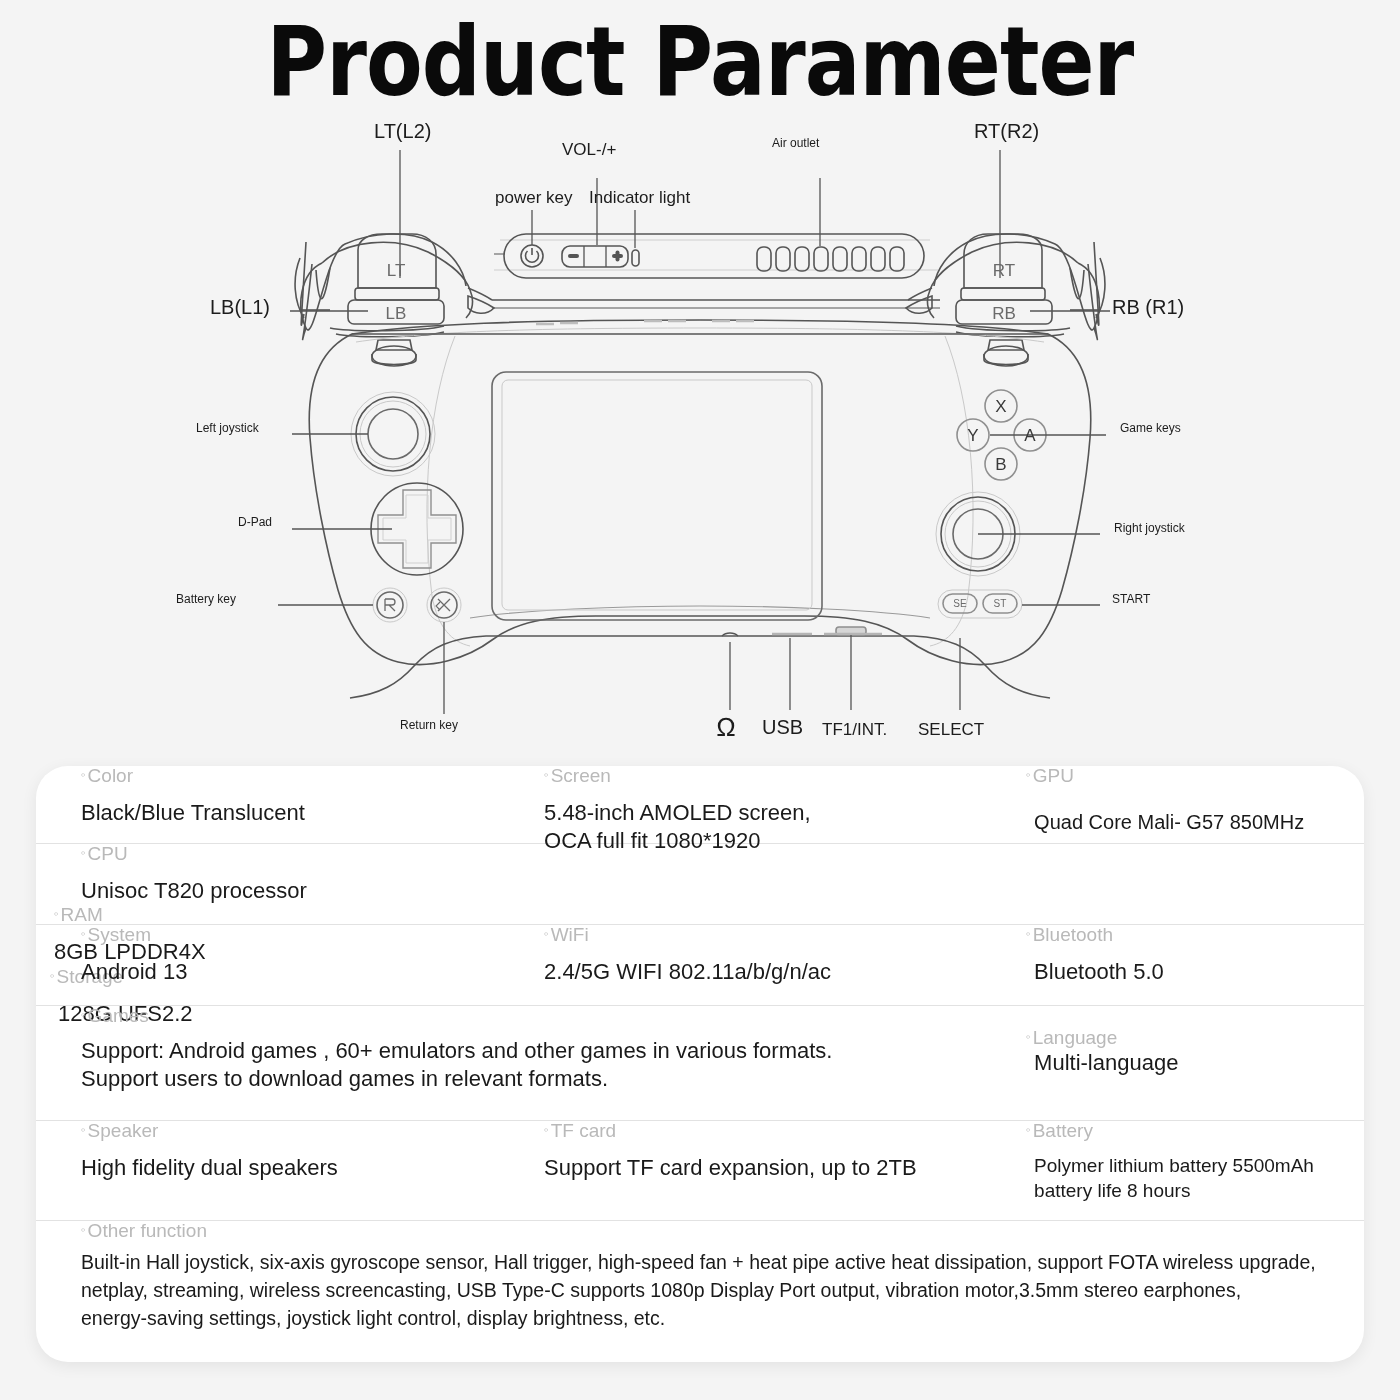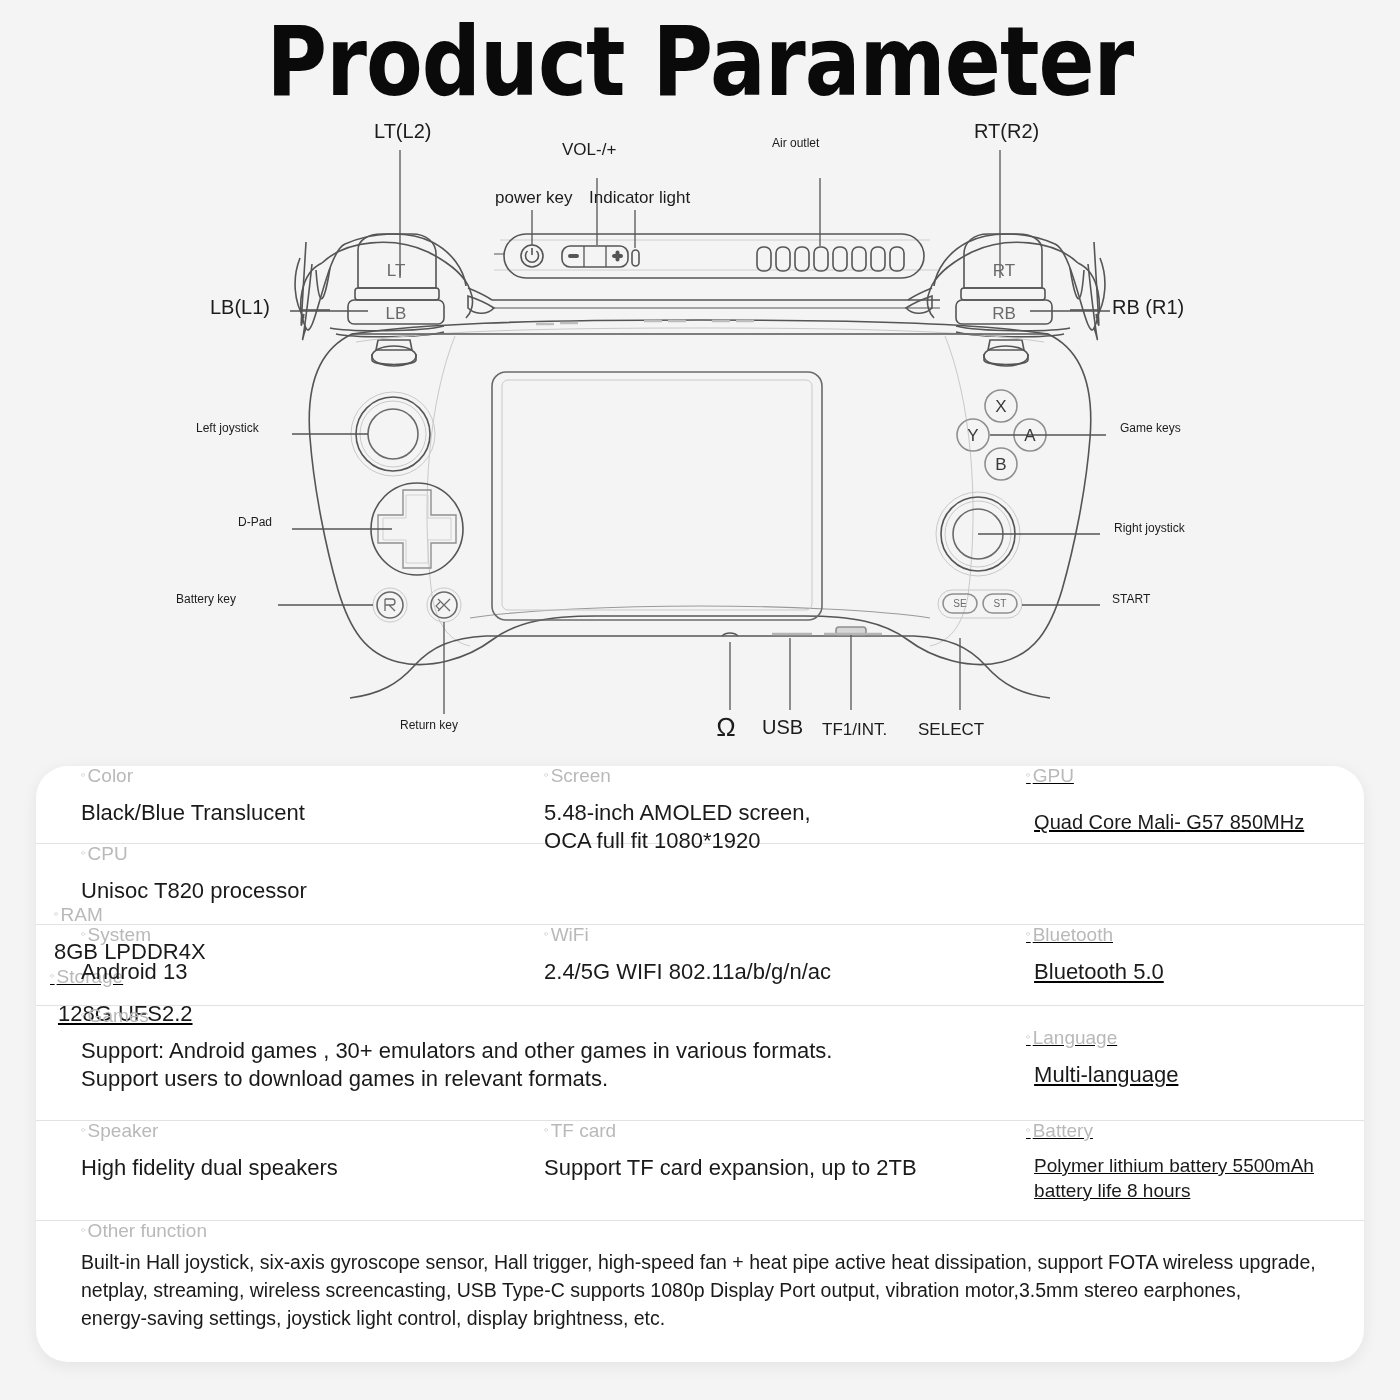--- a/index.html
+++ b/index.html
@@ -53,21 +53,21 @@
   .row{
     position:relative;
     display:flex;
     border-bottom:1px solid #e2e2e2;
     box-sizing:border-box;
   }
   .row:last-child{border-bottom:none;}
   .cell{position:relative;box-sizing:border-box;padding:0;}
   .c1{width:36.9%;}
   .c2{width:36.6%;}
-  .c3{width:26.5%;text-decoration:underline;}
+  .c3{width:26.5%;}
   .c-wide{width:73.5%;}
   .lab{
     font-size:19px;
     color:#b9b9b9;
     font-family:"Liberation Sans", sans-serif;
     display:block;
     line-height:1.1;
     white-space:nowrap;
   }
   .lab .dot{font-size:13px;vertical-align:3px;margin-right:2px;}
@@ -398,26 +398,26 @@
         </div>
         <div class="cell c3 pad-l3">
           <span class="lab"><span class="dot">◦</span><span>Bluetooth</span></span>
           <span class="val" style="margin-top:12px;margin-left:8px;">Bluetooth 5.0</span>
         </div>
       </div>
 
       <div class="row r4">
         <div class="cell c-wide pad-l">
           <span class="lab"><span class="dot">◦</span><span>Games</span></span>
-          <span class="val" style="margin-top:10px;">Support: Android games ,  30+ emulators and other games in various formats.
+          <span class="val" style="margin-top:10px;">Support: Android games ,  60+ emulators and other games in various formats.
 Support users to download games in relevant formats.</span>
         </div>
         <div class="cell c3 pad-l3">
           <span class="lab" style="margin-top:22px;"><span class="dot">◦</span><span>Language</span></span>
-          <span class="val" style="margin-top:12px;margin-left:8px;">Multi-language</span>
+          <span class="val" style="margin-top:0;margin-left:8px;">Multi-language</span>
         </div>
       </div>
 
       <div class="row r5">
         <div class="cell c1 pad-l">
           <span class="lab"><span class="dot">◦</span><span>Speaker</span></span>
           <span class="val" style="margin-top:12px;">High fidelity dual speakers</span>
         </div>
         <div class="cell c2 pad-l2">
           <span class="lab"><span class="dot">◦</span><span>TF card</span></span>

